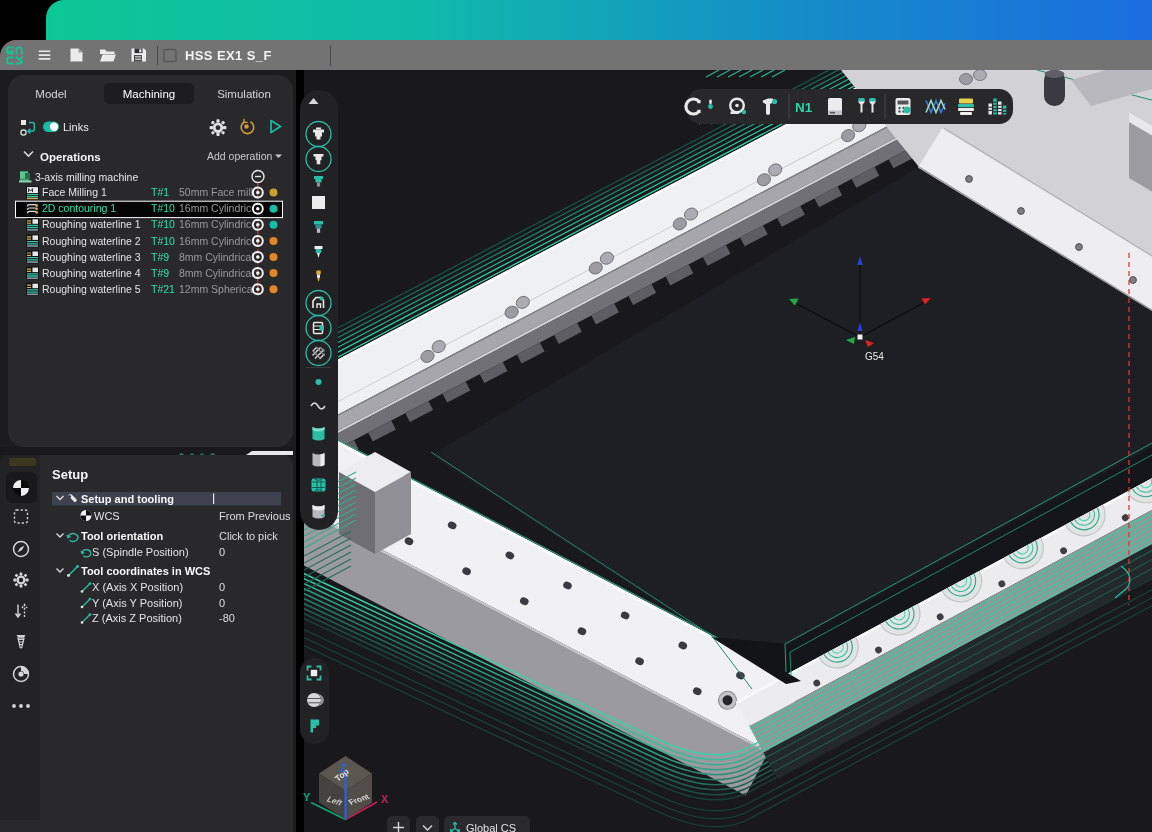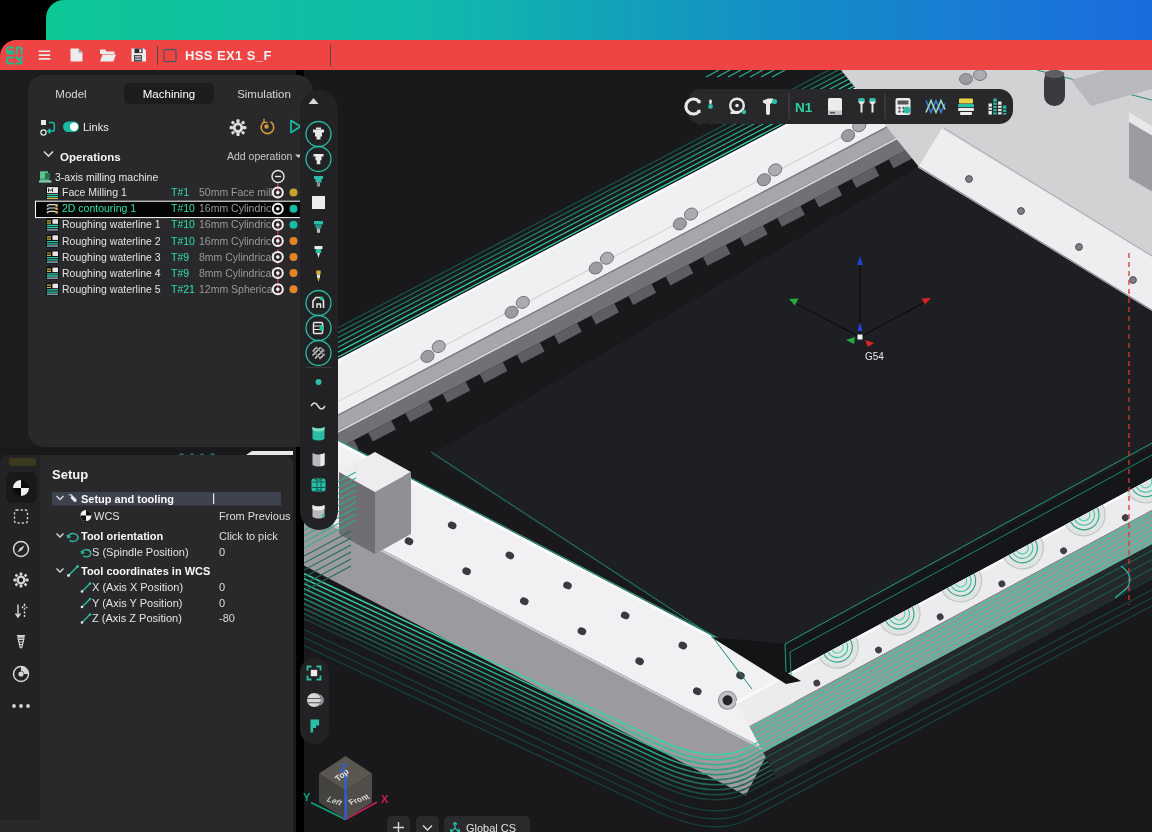--- a/index.html
+++ b/index.html
@@ -1,25 +1,25 @@
 <!DOCTYPE html>
 <html><head>
 <meta charset="utf-8">
 <style>
   * { margin:0; padding:0; box-sizing:border-box; }
   html,body { width:1152px; height:832px; overflow:hidden; background:#000; }
   body { font-family:"Liberation Sans", sans-serif; position:relative; }
   .abs { position:absolute; }
   #green { left:46px; top:0; width:1106px; height:40px; border-radius:18px 0 0 0;
     background:linear-gradient(90deg,#0cc795 0%,#10b9ab 35%,#1490c5 65%,#1b6ce0 100%); }
-  #topbar { left:0; top:40px; width:1152px; height:30px; background:#ef4444; border-radius:16px 0 0 0; }
+  #topbar { left:0; top:40px; width:1152px; height:30px; background:#737373; border-radius:16px 0 0 0; }
   #sidebg { left:0; top:70px; width:296px; height:762px; background:#1c1c1e; }
   #viewport { left:283px; top:70px; width:1023px; height:762px; background:#19191b; overflow:hidden;margin-left:21px; }
   #gapstrip { left:0; top:447px; width:293px; height:8px; background:#19191b; overflow:hidden; z-index:5; }
-  #opspanel { left:8px; top:75px; width:285px; height:372px; background:#29292c; border-radius:16px;margin-left:20px; }
+  #opspanel { left:8px; top:75px; width:285px; height:372px; background:#29292c; border-radius:16px; }
   #setuppanel { left:0px; top:455px; width:293px; height:423px; background:#29292c; border-radius:9px; overflow:hidden; }
   #setupstrip { left:0; top:0; width:40px; height:365px; background:#232326; position:absolute; }
   text { font-family:"Liberation Sans", sans-serif; }
 </style>
 </head>
 <body>
 <div id="green" class="abs"></div>
 <div id="viewport" class="abs">
     <svg width="859" height="762" viewBox="293 70 859 762" style="position:absolute;left:0;top:0">
 <rect x="293" y="70" width="859" height="762" fill="#19191b"></rect>

